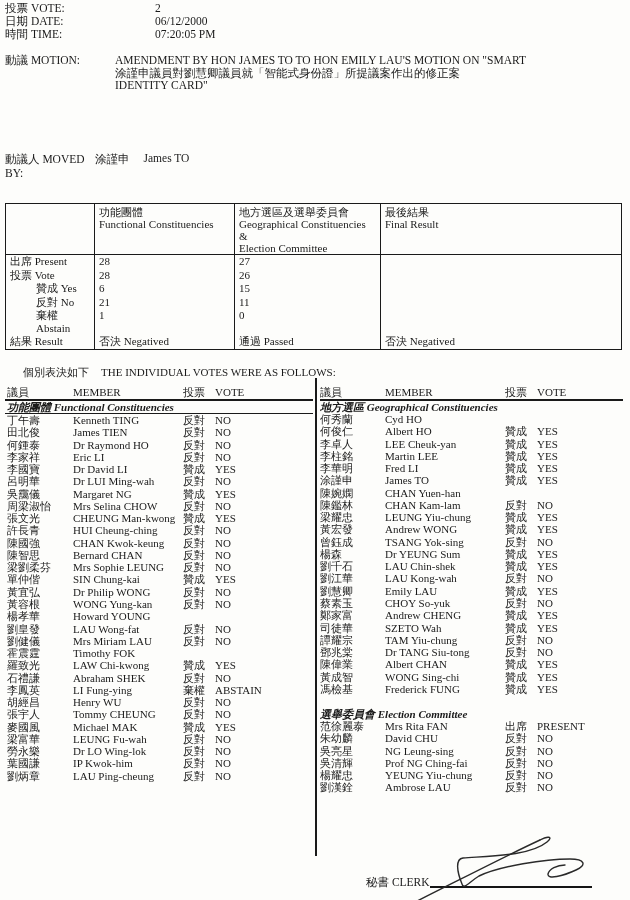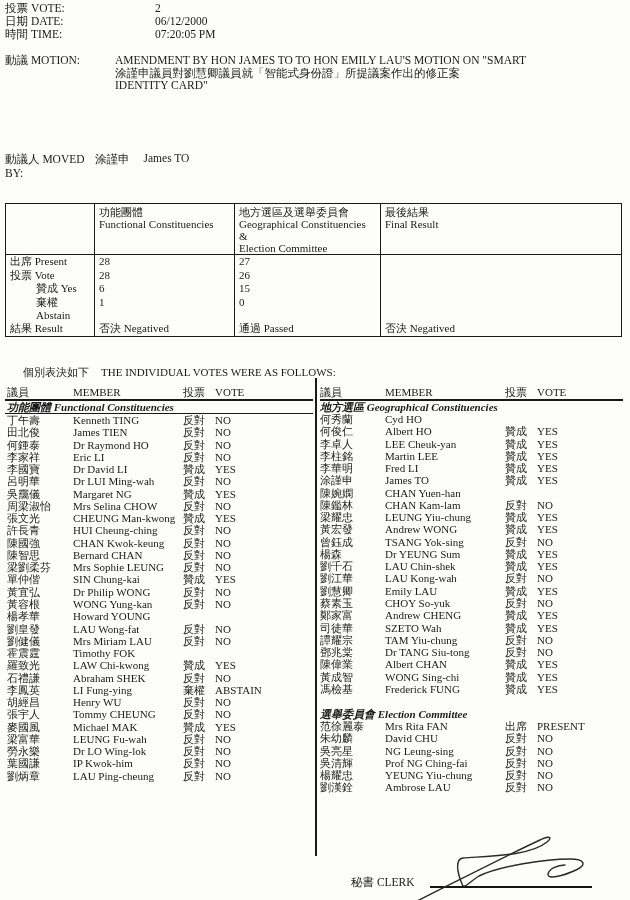--- a/index.html
+++ b/index.html
@@ -43,21 +43,21 @@
   #left-col  .col-head, #left-col  .m-row { grid-template-columns:66px 110px 32px auto; }
   #right-col .col-head, #right-col .m-row { grid-template-columns:65px 120px 32px auto; }
   #left-col  .col-head { padding-left:2px; }
   #left-col  .m-row, #left-col .sec-title { padding-left:2px; }
   .sec-title { font-weight:bold; line-height:12px; height:12px; white-space:nowrap;font-style:italic; }
   .sec-title.underlined { border-bottom:1px solid #1a1a1a; }
   .sec-title.gapped { margin-top:13px; }
   .m-row { display:grid; height:12.27px; line-height:12.27px; white-space:nowrap; }
   .divider { position:absolute; left:315px; top:378px; width:1.5px; height:478px; background:#1a1a1a; }
   
-  .clerk-label { position:absolute; left:351px; top:875px; font-size:11.5px; }
+  .clerk-label { position:absolute; left:366px; top:875px; font-size:11.5px; }
   .sig-line { position:absolute; left:430px; top:886px; width:162px; height:2px; background:#151515; }
   .signature { position:absolute; left:395px; top:806px; }
 </style>
 </head>
 <body>
 
 <div class="info-block">
   <div class="info-row">
     <span class="info-label">投票 VOTE:</span>
     <span>2</span>
@@ -125,20 +125,26 @@
         <td>26</td>
         <td></td>
       </tr>
       <tr class="indent">
         <td>贊成 Yes</td>
         <td>6</td>
         <td>15</td>
         <td></td>
       </tr>
       <tr class="indent">
+        <td>反對 No</td>
+        <td>21</td>
+        <td>11</td>
+        <td></td>
+      </tr>
+      <tr class="indent">
         <td>棄權 Abstain</td>
         <td>1</td>
         <td>0</td>
         <td></td>
       </tr>
       <tr>
         <td>結果 Result</td>
         <td>否決 Negatived</td>
         <td>通過 Passed</td>
         <td>否決 Negatived</td>

